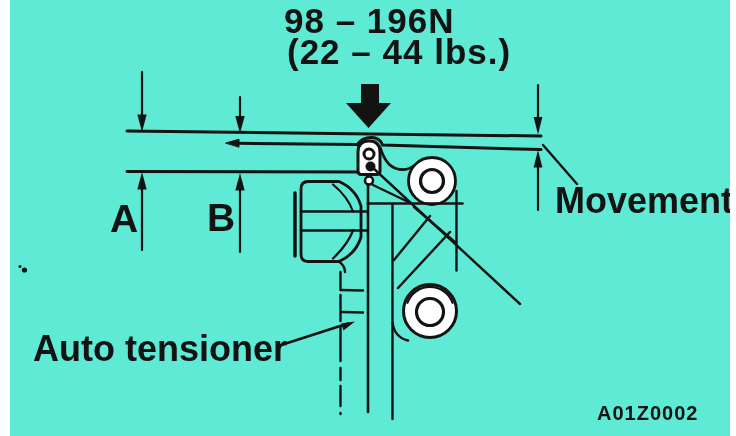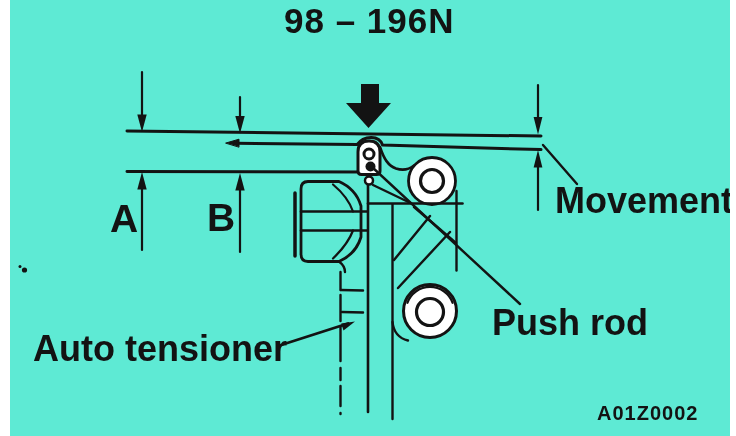--- a/index.html
+++ b/index.html
@@ -103,22 +103,22 @@
       <polygon points="345,321.5 331.2,323.5 333.5,330.5" fill="#131313" stroke="none"></polygon>
     </g>
 
     <g stroke="none" fill="#131313">
       <circle cx="10" cy="266.5" r="1.5"></circle>
       <circle cx="14.5" cy="270" r="2.6"></circle>
     </g>
   </svg>
 
   <div class="lbl force-line" style="left:274px;top:3px;">98 – 196N</div>
+  <div class="lbl force-line" style="left:277px;top:34px;">(22 – 44 lbs.)</div>
 
   <div class="lbl dim-letter" style="left:100px;top:199px;">A</div>
   <div class="lbl dim-letter" style="left:197px;top:198px;">B</div>
 
   <div class="lbl part-label" style="left:545px;top:183px;">Movement</div>
   <div class="lbl part-label" style="left:23px;top:331px;">Auto tensioner</div>
-  <div class="lbl part-label" style="left:482px;top:305px;">Push rod</div>
 
   <div class="lbl code" style="left:587px;top:403px;">A01Z0002</div>
 </div>
 
 </body></html>

